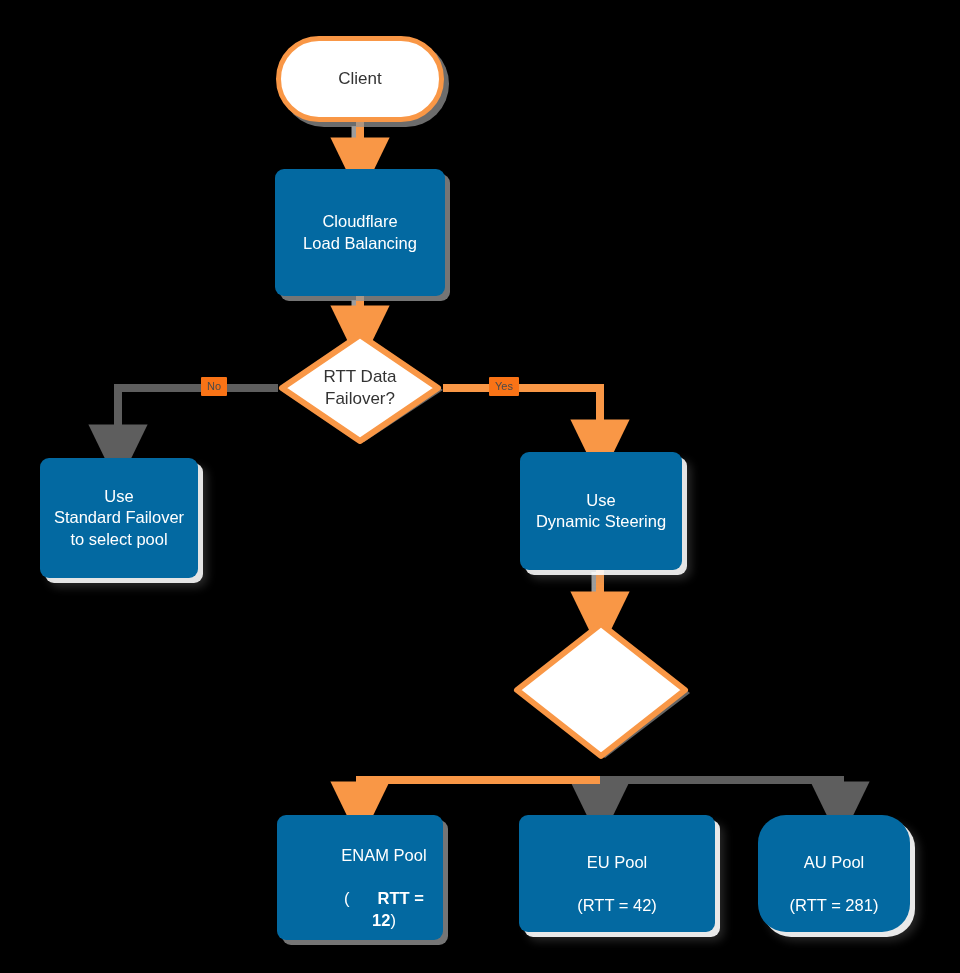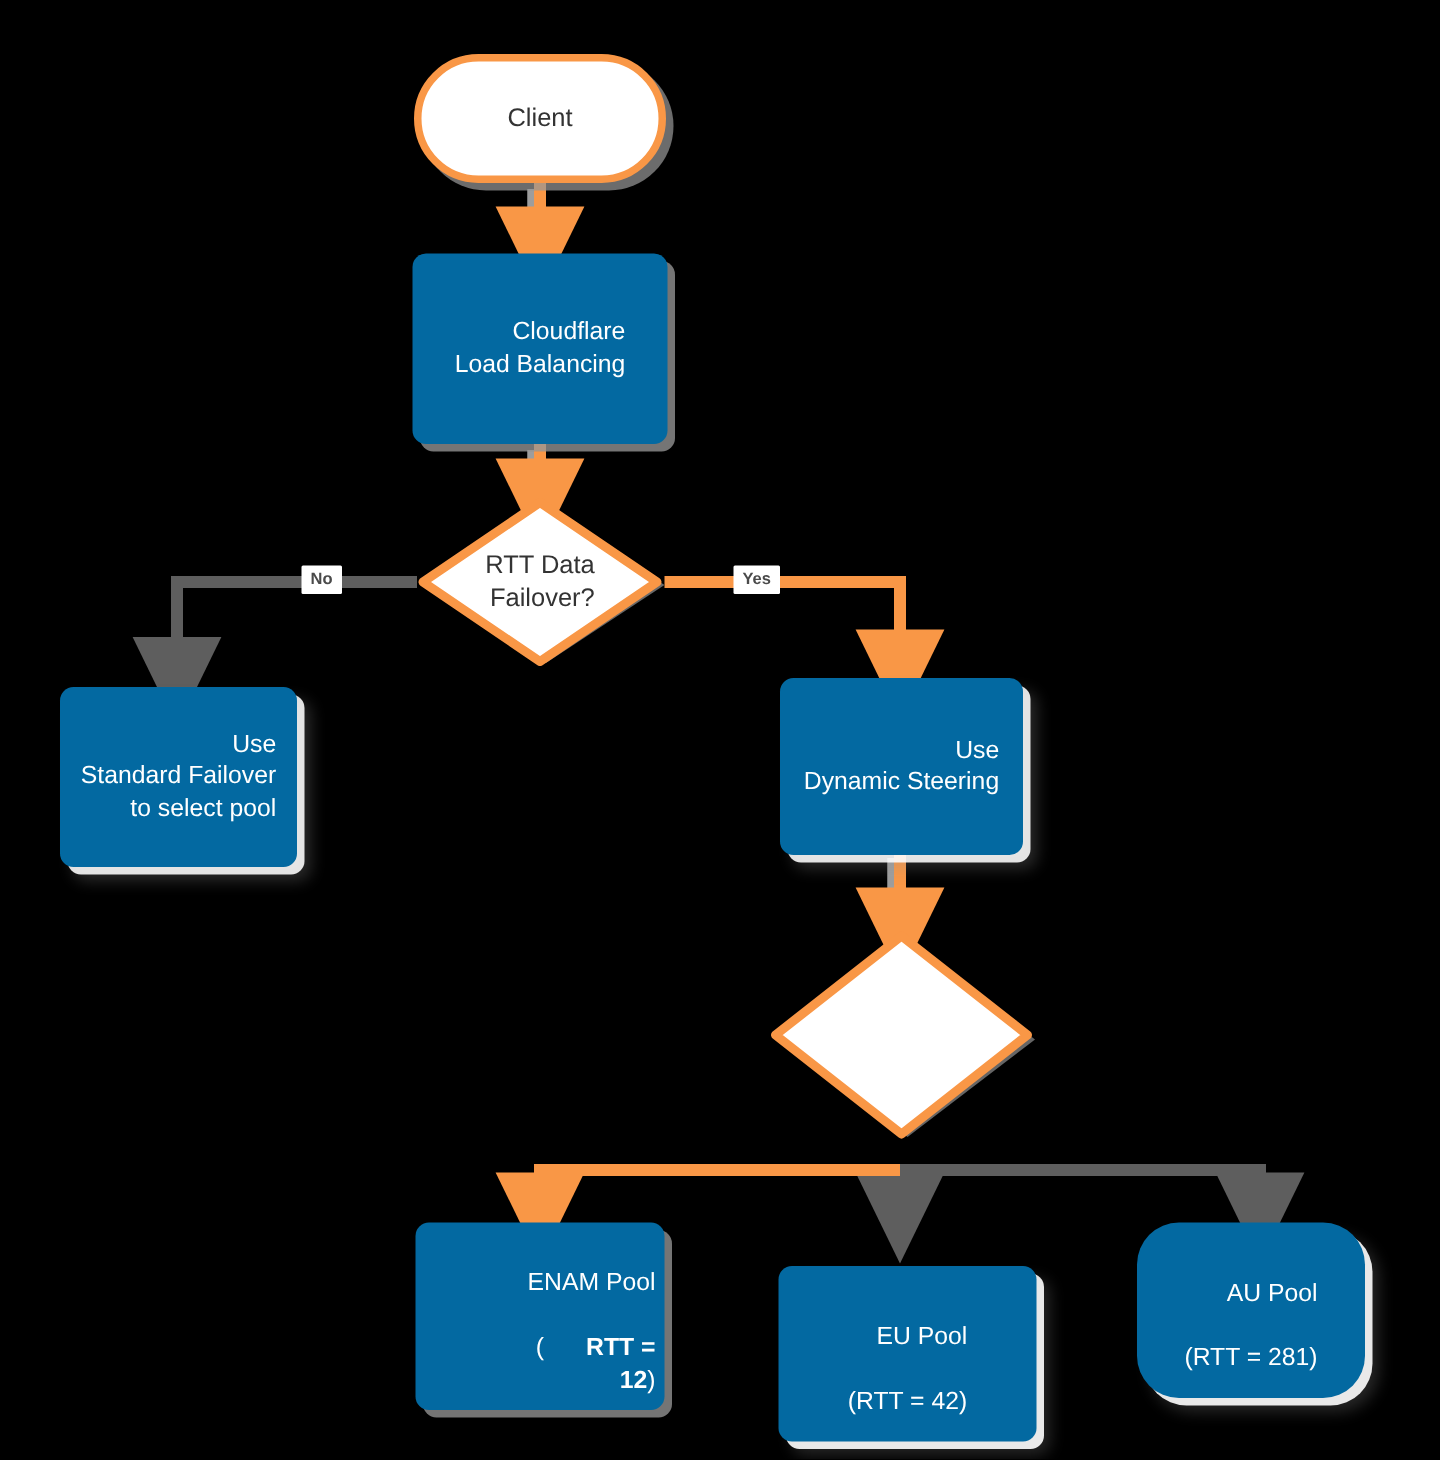--- a/index.html
+++ b/index.html
@@ -23,21 +23,21 @@
     left: 0; top: 0;
     width: 960px;
     height: 973px;
   }
   .node {
     position: absolute;
     box-sizing: border-box;
     display: flex;
     align-items: center;
     justify-content: center;
-    text-align: right;
+    text-align: center;
     z-index: 5;
   }
   .node .label {
     line-height: 1.30;
     white-space: pre-line;
     padding: 0 6px;
   }
 
   
   .box {
@@ -76,29 +76,28 @@
     z-index: 0;
   }
   .diamond .label {
     position: relative;
     z-index: 2;
   }
 
   
   .edge-label {
     position: absolute;
-    background: #ffffff;
+    background: #f97316;
     color: #4a4a4a;
     font-size: 11px;
     line-height: 1;
     padding: 4px 6px;
     border-radius: 1px;
     z-index: 8;
     white-space: nowrap;
-    font-weight: bold;
   }
 
   .bold { font-weight: bold; margin-left: 28px; }
 </style>
 </head>
 <body>
 
 <div id="canvas">
 
   <svg id="edge-layer" viewBox="0 0 960 973" xmlns="http://www.w3.org/2000/svg">
@@ -180,23 +179,23 @@
     </svg>
   </div>
 
   <div class="node box shadow-gray" style="left:277px; top:815px; width:166px; height:125px;padding-left:48px;">
     <span class="label">
       <span>ENAM Pool</span><br>
       <span>(</span><span class="bold">RTT = 12</span><span>)</span>
     </span>
   </div>
 
-  <div class="node box" style="left:519px; top:815px; width:172px; height:117px;
+  <div class="node box" style="left:519px; top:815px; width:196px; height:117px;
               box-shadow: 5px 5px 0 0 rgba(255,255,255,0.90),
-                          9px 9px 10px 0 rgba(150,150,150,0.26); margin-top: 29px;">
+                          9px 9px 10px 0 rgba(150,150,150,0.26);">
     <span class="label">
       <span>EU Pool</span><br>
       <span>(RTT = 42)</span>
     </span>
   </div>
 
   <div class="node box" style="left:758px; top:815px; width:152px; height:117px;
               box-shadow: 5px 5px 0 0 rgba(255,255,255,0.90),
                           9px 9px 10px 0 rgba(150,150,150,0.26); border-radius: 28px;">
     <span class="label">

